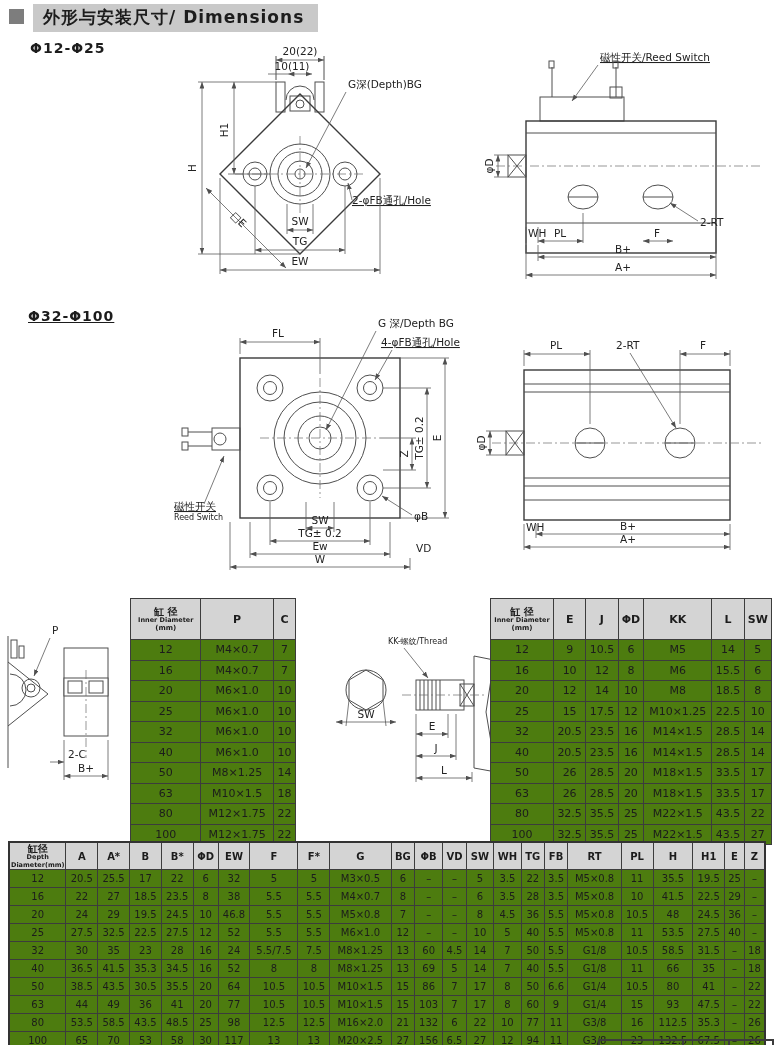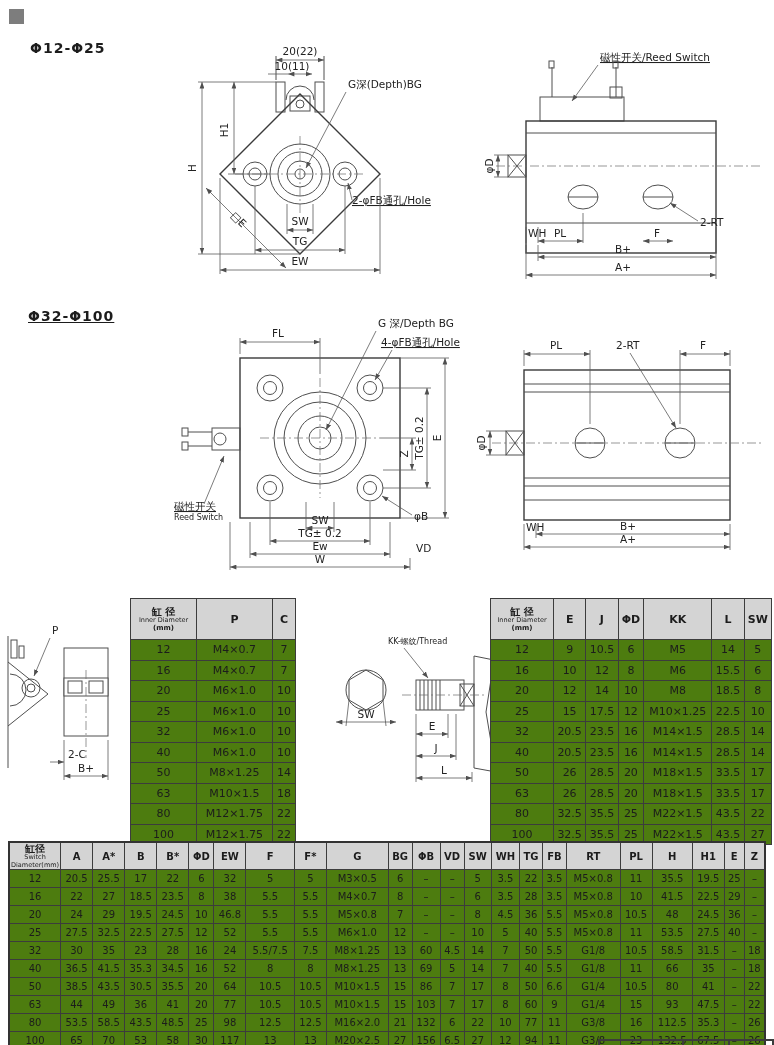--- a/index.html
+++ b/index.html
@@ -23,21 +23,21 @@
   
   table{border-collapse:collapse;background:#4d7c0f;}
   th,td{border:1px solid #3c3c3c;text-align:center;vertical-align:middle;}
   th{background:#d4d4d4;font-weight:bold;}
   .pc-table,.kk-table{font-size:11px;}
   .pc-table{width:166px;}
   .kk-table{width:282px;}
   .pc-table td,.kk-table td{height:19.5px;padding:0 2px;}
   .pc-table th,.kk-table th{height:40px;padding:0 2px;font-size:11px;}
   th .cn{display:block;font-size:10px;line-height:11px;}
-  th .en{display:block;font-size:6.5px;font-weight:normal;line-height:7.5px;}
+  th .en{display:block;font-size:6.5px;font-weight:bold;line-height:7.5px;}
   th .unit{display:block;font-size:7px;font-weight:bold;line-height:8px;}
   .main-table{width:758px;font-size:10px;border:2px solid #333;}
   .main-table th{height:26px;padding:0 1px;font-size:10px;}
   .main-table td{height:17px;padding:0 1px;}
   .main-table th.idcol{width:48px;}
   .frag{position:absolute;left:598px;top:1039px;width:172px;height:6px;
         border-top:2px solid #3c3c3c;border-left:2px solid #3c3c3c;border-right:2px solid #3c3c3c;}
   .frag span{position:absolute;top:0;width:2px;height:6px;background:#3c3c3c;}
 </style>
 </head>
@@ -53,20 +53,21 @@
       <marker id="as" markerWidth="9" markerHeight="7" refX="0" refY="3" orient="auto">
         <path d="M8,0 L0,3 L8,6 Z" fill="#4f4f4f"></path>
         </marker>
       <pattern id="hat" width="6" height="6" patternUnits="userSpaceOnUse" patternTransform="rotate(45)">
         <line x1="0" y1="0" x2="0" y2="6" stroke="#7a7a7a" stroke-width="1"></line>
         </pattern>
     </defs>
   </svg>
 
   <div class="title-sq"></div>
+  <div class="title-band">外形与安装尺寸/ Dimensions</div>
 
   <div class="sec-head" style="left:30px;top:40px;">Φ12-Φ25</div>
 
   <svg class="abs" style="left:140px;top:46px;" width="330" height="245">
     <line class="ln" x1="136" y1="34" x2="136" y2="10"></line>
       <line class="ln" x1="184" y1="34" x2="184" y2="10"></line>
     <line class="dim" x1="136" y1="14" x2="184" y2="14" marker-start="url(#as)" marker-end="url(#ae)"></line>
     <text x="160" y="9" text-anchor="middle">20(22)</text>
     <line class="dim" x1="148" y1="28" x2="172" y2="28" marker-start="url(#as)" marker-end="url(#ae)"></line>
     <line class="dim" x1="128" y1="28" x2="148" y2="28"></line>
@@ -507,21 +508,21 @@
           <td>27</td>
         </tr>
       </tbody>
   </table>
 
   <table class="main-table abs" style="left:8px;top:841px;">
     <thead>
       <tr>
         <th class="idcol">
             <span class="cn">缸径</span>
-            <span class="en">Switch Diameter(mm)</span>
+            <span class="en">Depth Diameter(mm)</span>
           </th>
       <th>A</th>
           <th>A*</th>
           <th>B</th>
           <th>B*</th>
           <th>ΦD</th>
           <th>EW</th>
           <th>F</th>
           <th>F*</th>
           <th>G</th>

